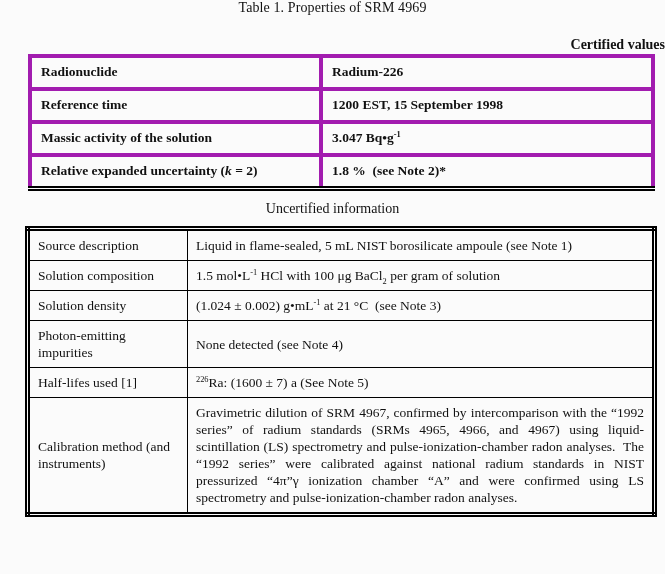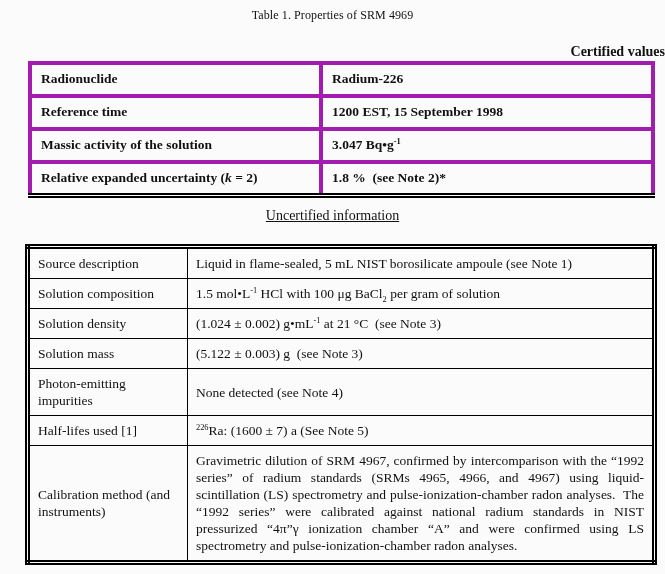--- a/index.html
+++ b/index.html
@@ -9,30 +9,29 @@
     background: #fbfbfb;
     color: #111;
     font-family: "Liberation Serif", "DejaVu Serif", serif;
     font-size: 13.5px;
     overflow: hidden;
   }
   .page { width: 665px; height: 574px; position: relative; }
 
   .doc-title {
     text-align: center;
-    padding-top: 8px;
-    font-size: 12px;
+    font-size: 14px;
     letter-spacing: 0.1px;
   }
   .section-heading {
     text-align: center;
     font-size: 14px;
   }
   .section-heading.certified { margin-top: 21px; margin-bottom: 1px; font-weight: bold; text-align: right; }
-  .section-heading.uncertified { margin-top: 10px; margin-bottom: 20px; font-weight: normal; text-decoration: underline; }
+  .section-heading.uncertified { margin-top: 10px; margin-bottom: 9px; font-weight: normal; }
 
   table { border-collapse: collapse; table-layout: fixed; }
 
   
   table.certified-table {
     margin-left: 28px;
     width: 623px;
     border: 2px solid #000;
     border-top: 3px solid #000;
     border-bottom: 5px double #000;
@@ -116,24 +115,20 @@
       </tr>
       <tr>
         <td class="u-label">Solution composition</td>
         <td><span>1.5 mol•L</span><sup>-1</sup><span> HCl with 100 μg BaCl</span><sub>2</sub><span> per gram of solution</span></td>
       </tr>
       <tr>
         <td class="u-label">Solution density</td>
         <td><span>(1.024 ± 0.002) g•mL</span><sup>-1</sup><span> at 21 °C&nbsp; (see Note 3)</span></td>
       </tr>
       <tr>
-        <td class="u-label">Solution mass</td>
-        <td>(5.122 ± 0.003) g&nbsp; (see Note 3)</td>
-      </tr>
-      <tr>
         <td class="u-label">Photon-emitting impurities</td>
         <td>None detected (see Note 4)</td>
       </tr>
       <tr>
         <td class="u-label">Half-lifes used [1]</td>
         <td><sup>226</sup><span>Ra: (1600 ± 7) a (See Note 5)</span></td>
       </tr>
       <tr>
         <td class="u-label">Calibration method (and instruments)</td>
         <td class="calibration-value">Gravimetric dilution of SRM 4967, confirmed by intercomparison with the “1992 series” of radium standards (SRMs 4965, 4966, and 4967) using liquid-scintillation (LS) spectrometry and pulse-ionization-chamber radon analyses.&nbsp; The “1992 series” were calibrated against national radium standards in NIST pressurized “4π”γ ionization chamber “A” and were confirmed using LS spectrometry and pulse-ionization-chamber radon analyses.</td>

